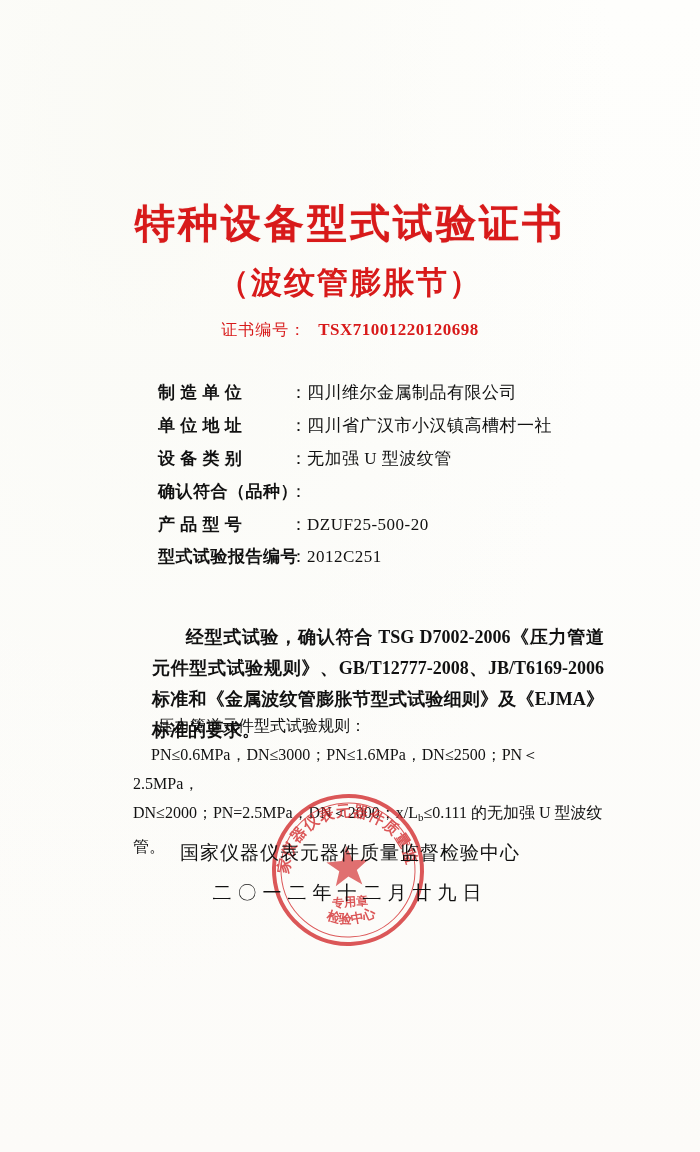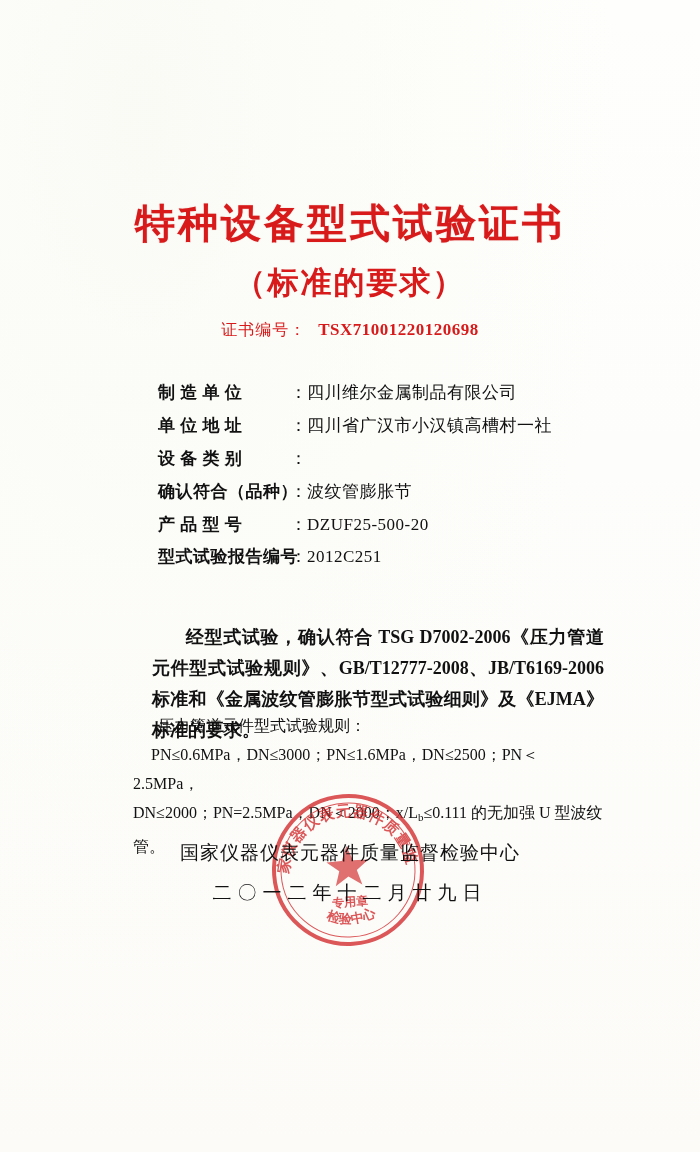--- a/index.html
+++ b/index.html
@@ -197,21 +197,21 @@
     font-size: 12px;
     font-weight: bold;
   }
 </style>
 </head>
 <body>
 
 <div class="page">
 
   <div class="title-main">特种设备型式试验证书</div>
-  <div class="title-sub">（标准的要求）</div>
+  <div class="title-sub">（波纹管膨胀节）</div>
 
   <div class="cert-no-row">
     <span class="cert-no-label">证书编号：</span><span class="cert-no-value">TSX71001220120698</span>
   </div>
 
   <div class="fields">
 
     <div class="field-row">
       <span class="field-label">制 造 单 位</span>
       <span class="field-colon">：</span>
@@ -220,26 +220,26 @@
 
     <div class="field-row">
       <span class="field-label">单 位 地 址</span>
       <span class="field-colon">：</span>
       <span class="field-value">四川省广汉市小汉镇高槽村一社</span>
     </div>
 
     <div class="field-row">
       <span class="field-label">设 备 类 别</span>
       <span class="field-colon">：</span>
+      <span class="field-value">无加强 U 型波纹管</span>
     </div>
 
     <div class="field-row">
       <span class="field-label">确认符合（品种）</span>
       <span class="field-colon">：</span>
-      <span class="field-value">波纹管膨胀节</span>
     </div>
 
     <div class="field-row">
       <span class="field-label">产 品 型 号</span>
       <span class="field-colon">：</span>
       <span class="field-value">DZUF25-500-20</span>
     </div>
 
     <div class="field-row">
       <span class="field-label">型式试验报告编号</span>

